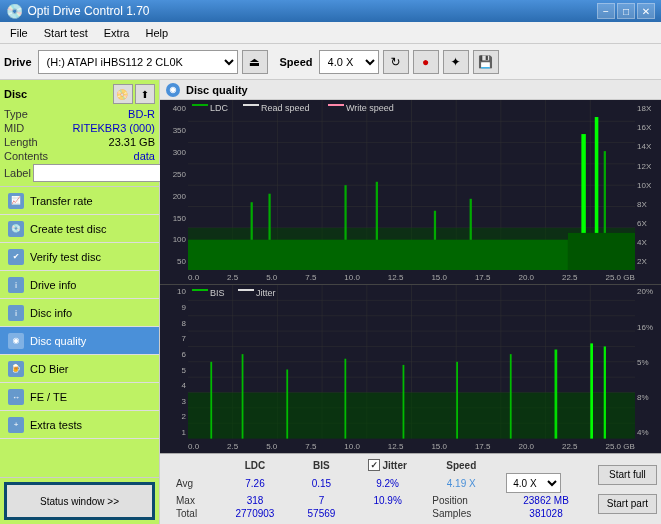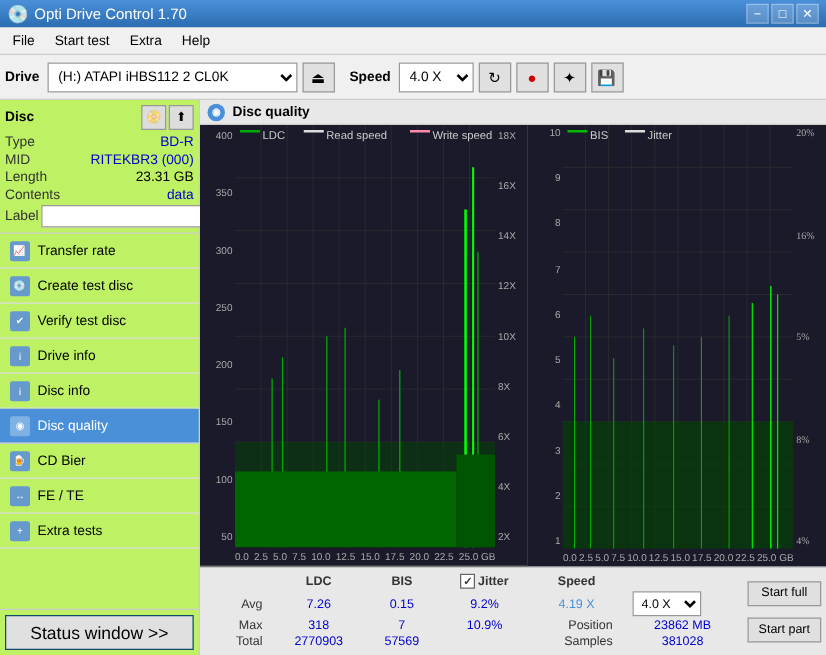--- a/index.html
+++ b/index.html
@@ -44,50 +44,50 @@
     
     
     .sidebar-nav { flex: 1; display: flex; flex-direction: column; }
     .nav-item { height: 28px; display: flex; align-items: center; padding: 0 8px; gap: 6px; cursor: pointer; font-size: 11px; border-bottom: 1px solid #ddd; }
     .nav-item.active { background: #4a90d9; color: white; }
     .nav-icon { width: 16px; height: 16px; background: #6699cc; border-radius: 2px; display: flex; align-items: center; justify-content: center; font-size: 8px; color: white; flex-shrink: 0; }
     .nav-item.active .nav-icon { background: rgba(255,255,255,0.3); }
     
     
     .sidebar-bottom { padding: 4px; border-top: 1px solid #ccc; }
-    .status-window-btn { width: 100%; height: 28px; background: #e0e0e0; border: 1px solid #0c4a6e; cursor: pointer; font-size: 14px; display: flex; align-items: center; justify-content: center; }
+    .status-window-btn { width: 100%; height: 38px; background: #e0e0e0; border: 3px solid #0c4a6e; cursor: pointer; font-size: 10px; display: flex; align-items: center; justify-content: center; }
     
     
     .content-area { flex: 1; display: flex; flex-direction: column; background: #2a2a3a; overflow: hidden; }
     
     
     .dq-header { background: #e8e8e8; padding: 2px 6px; display: flex; align-items: center; gap: 6px; font-size: 11px; font-weight: bold; border-bottom: 1px solid #ccc; height: 20px; }
     .dq-icon { width: 14px; height: 14px; background: #4a90d9; border-radius: 50%; display: flex; align-items: center; justify-content: center; color: white; font-size: 8px; }
     
     
-    .charts-container { flex: 1; display: flex; flex-direction: row; background: #14b8a6; }
+    .charts-container { flex: 1; display: flex; flex-direction: column; background: #14b8a6; }
     .chart-area { flex: 1; position: relative; border-bottom: 1px solid #444; }
     
     
     .chart-svg { width: 100%; height: 100%; }
     
     
     .stats-bar { background: #e8e8e8; height: auto; border-top: 1px solid #ccc; display: flex; flex-direction: column; }
     
     .btn-start { height: 20px; background: #e0e0e0; border: 1px solid #999; cursor: pointer; font-size: 10px; padding: 0 8px; white-space: nowrap; }
     
     .speed-select-small { height: 20px; font-size: 10px; border: 1px solid #999; background: white; padding: 0 2px; width: 55px; }
     
     .checkbox-fake { width: 12px; height: 12px; border: 1px solid #666; background: white; display: inline-flex; align-items: center; justify-content: center; font-size: 9px; }
     
     table.stats-tbl { border-collapse: collapse; font-size: 10px; margin: 2px 4px; }
     table.stats-tbl td { padding: 1px 8px; }
     table.stats-tbl td.hdr { font-weight: bold; color: #333; text-align: center; }
     table.stats-tbl td.val { color: #0000cc; text-align: center; }
-    table.stats-tbl td.lbl { color: #333; text-align: right; }
+    table.stats-tbl td.lbl { color: #333; }
   </style>
 </head>
 <body>
 
 <div class="title-bar">
   <div class="title-bar-title">
     <span style="font-size:14px;">💿</span>
     <span>Opti Drive Control 1.70</span>
   </div>
   <div class="title-bar-controls">
@@ -303,21 +303,21 @@
           <span style="color:#aaa;font-size:8px;">8</span>
           <span style="color:#aaa;font-size:8px;">7</span>
           <span style="color:#aaa;font-size:8px;">6</span>
           <span style="color:#aaa;font-size:8px;">5</span>
           <span style="color:#aaa;font-size:8px;">4</span>
           <span style="color:#aaa;font-size:8px;">3</span>
           <span style="color:#aaa;font-size:8px;">2</span>
           <span style="color:#aaa;font-size:8px;">1</span>
         </div>
 
-        <div style="position:absolute;right:0;top:0;bottom:14px;width:26px;display:flex;flex-direction:column;justify-content:space-between;align-items:flex-start;padding:2px 2px;font-family:Liberation Serif, serif;">
+        <div style="position:absolute;right:0;top:0;bottom:14px;width:26px;display:flex;flex-direction:column;justify-content:space-between;align-items:flex-start;padding:2px 2px;">
           <span style="color:#aaa;font-size:8px;">20%</span>
           <span style="color:#aaa;font-size:8px;">16%</span>
           <span style="color:#aaa;font-size:8px;">5%</span>
           <span style="color:#aaa;font-size:8px;">8%</span>
           <span style="color:#aaa;font-size:8px;">4%</span>
         </div>
 
         <svg class="chart-svg" style="position:absolute;left:28px;right:26px;top:0;bottom:14px;width:calc(100% - 54px);height:calc(100% - 14px);">
 
           <line x1="0" y1="10%" x2="100%" y2="10%" stroke="#333" stroke-width="0.5"></line>

